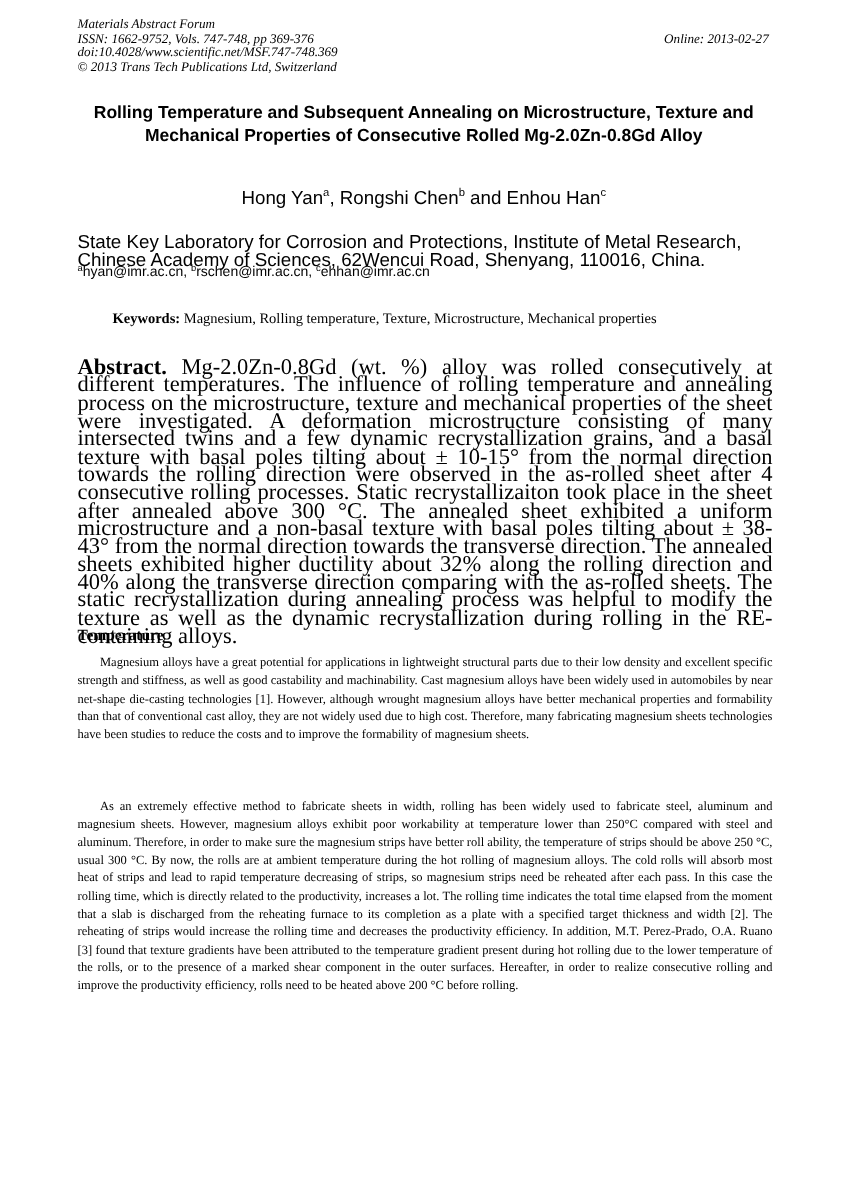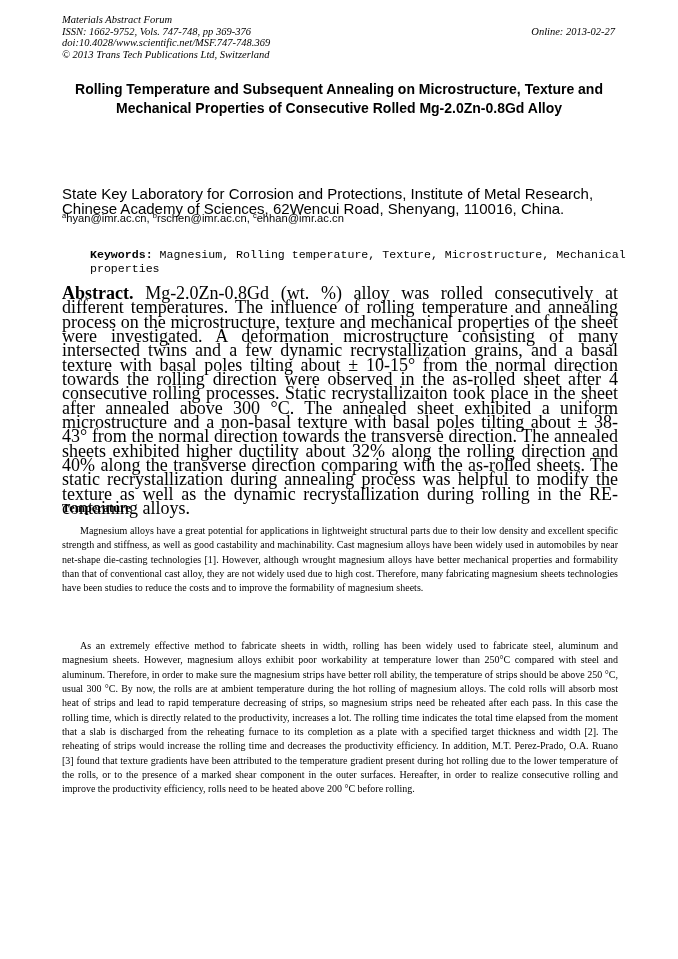--- a/index.html
+++ b/index.html
@@ -7,21 +7,21 @@
   .page { position: absolute; left: 0; top: 0; width: 678px; height: 959px; }
   .meta { position: absolute; left: 62px; top: 14px; font-family: "Liberation Serif", serif; font-style: italic; font-size: 10.5px; line-height: 11.5px; }
   .meta div { white-space: nowrap; }
   .online { position: absolute; right: 63px; top: 14px; font-family: "Liberation Serif", serif; font-style: italic; font-size: 10.5px; line-height: 11.5px; margin-top: 12px; }
   .title { position: absolute; left: 62px; width: 554px; top: 80px; text-align: center; font-family: "Liberation Sans", sans-serif; font-weight: bold; font-size: 14px; line-height: 18.5px; }
   .authors { position: absolute; left: 62px; width: 554px; top: 150px; text-align: center; font-family: "Liberation Sans", sans-serif; font-size: 15px; line-height: 18px; }
   .authors sup { font-size: 9px; vertical-align: 6px; line-height: 0; }
   .affil { position: absolute; left: 62px; width: 554px; top: 186px; font-family: "Liberation Sans", sans-serif; font-size: 15px; line-height: 15px; }
   .emails { position: absolute; left: 62px; width: 554px; top: 211px; text-align: left; font-family: Liberation Sans, sans-serif; font-size: 11.2px; line-height: 14px; }
   .emails sup { font-size: 7.5px; vertical-align: 4px; line-height: 0; }
-  .keywords { position: absolute; left: 62px; width: 556px; top: 248px; font-family: Liberation Mono, monospace; font-size: 11.6px; line-height: 14px; padding-left: 28px; }
+  .keywords { position: absolute; left: 62px; width: 556px; top: 248px; font-family: Liberation Serif, serif; font-size: 11.6px; line-height: 14px; padding-left: 28px; }
   .keywords b { font-weight: bold; }
   .abstract { position: absolute; left: 62px; width: 556px; top: 286px; font-family: "Liberation Serif", serif; font-size: 18px; line-height: 14.35px; text-align: justify; }
   .abstract b { font-weight: bold; }
   .section-heading { position: absolute; left: 62px; top: 501px; font-family: "Liberation Serif", serif; font-weight: bold; font-size: 12.4px; line-height: 14px; }
   .body-text { position: absolute; left: 62px; width: 556px; font-family: "Liberation Serif", serif; font-size: 10px; line-height: 14.35px; text-align: justify; }
   .body-text p { margin: 0; text-indent: 18px; }
   .p1 { top: 524px; }
   .p2 { top: 639px; }
 </style>
 </head>
@@ -32,20 +32,23 @@
   <div class="meta">
     <div>Materials Abstract Forum</div>
     <div>ISSN: 1662-9752, Vols. 747-748, pp 369-376</div>
     <div>doi:10.4028/www.scientific.net/MSF.747-748.369</div>
     <div>© 2013 Trans Tech Publications Ltd, Switzerland</div>
   </div>
   <div class="online">Online: 2013-02-27</div>
 
   <div class="title">Rolling Temperature and Subsequent Annealing on Microstructure, Texture and Mechanical Properties of Consecutive Rolled Mg-2.0Zn-0.8Gd Alloy</div>
 
+  <div class="authors">
+    <span>Hong Yan</span><sup>a</sup><span>, </span><span>Rongshi Chen</span><sup>b</sup><span> and </span><span>Enhou Han</span><sup>c</sup>
+  </div>
 
   <div class="affil">State Key Laboratory for Corrosion and Protections, Institute of Metal Research, Chinese Academy of Sciences, 62Wencui Road, Shenyang, 110016, China.</div>
 
   <div class="emails">
     <sup>a</sup><span>hyan@imr.ac.cn</span><span>, </span><sup>b</sup><span>rschen@imr.ac.cn</span><span>, </span><sup>c</sup><span>ehhan@imr.ac.cn</span>
   </div>
 
   <div class="keywords">
     <b>Keywords:</b> <span>Magnesium, Rolling temperature, Texture, Microstructure, Mechanical properties</span>
   </div>

